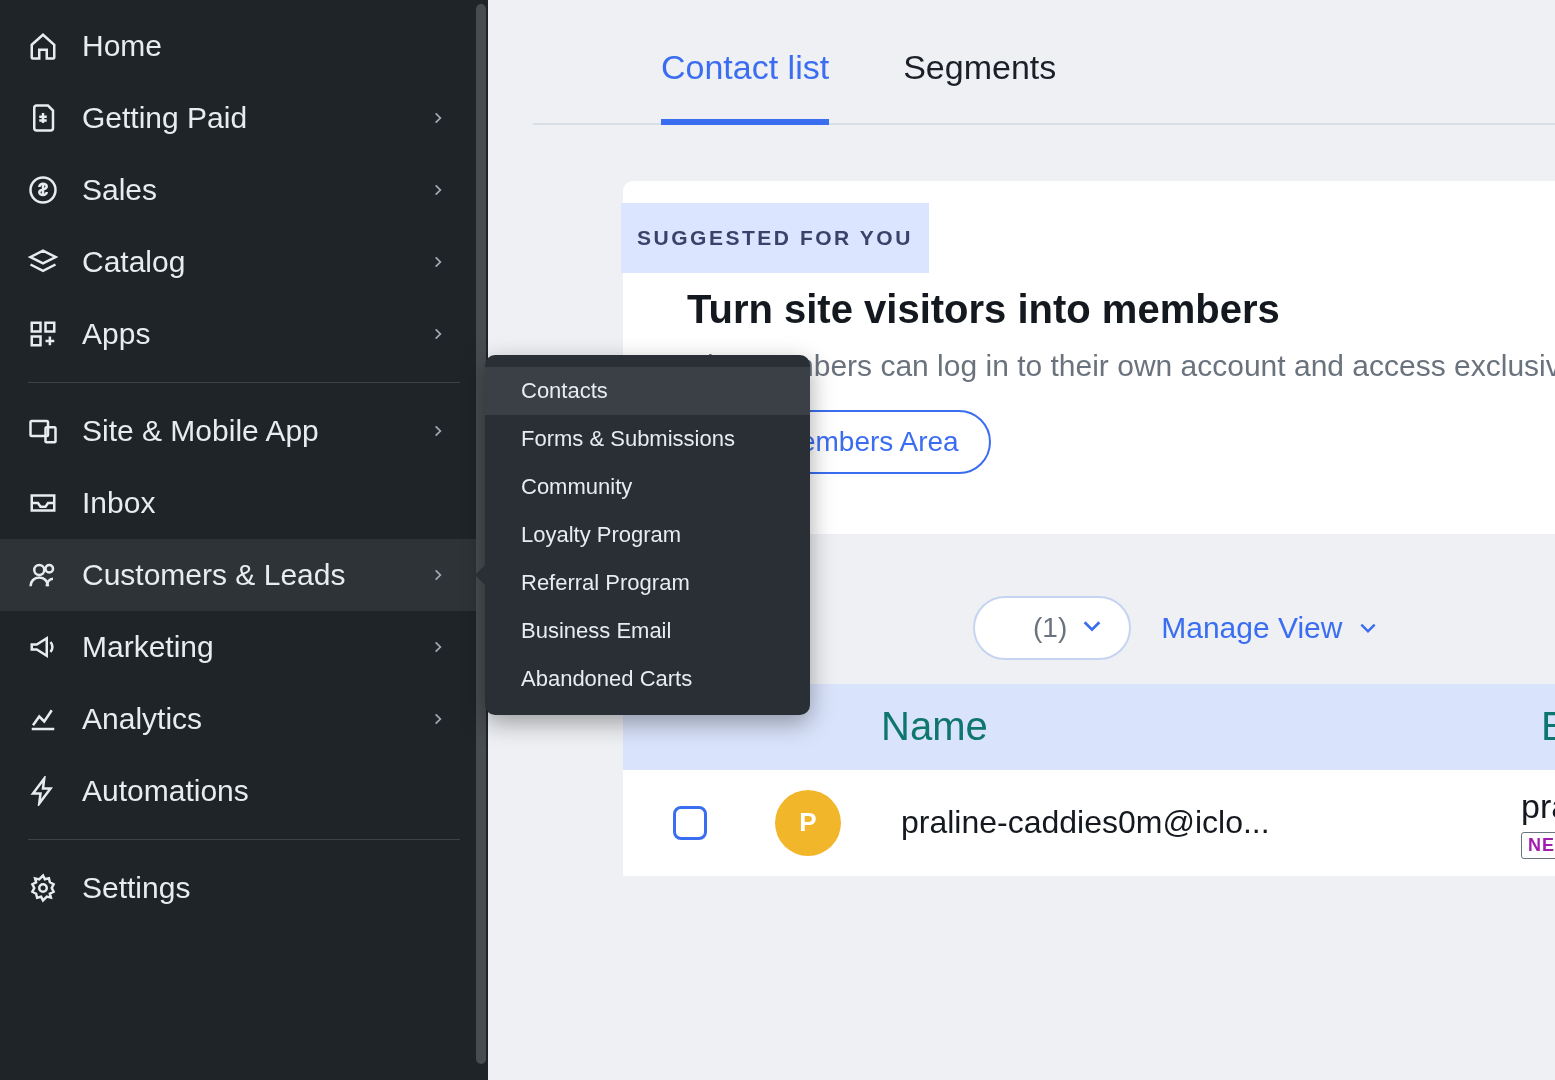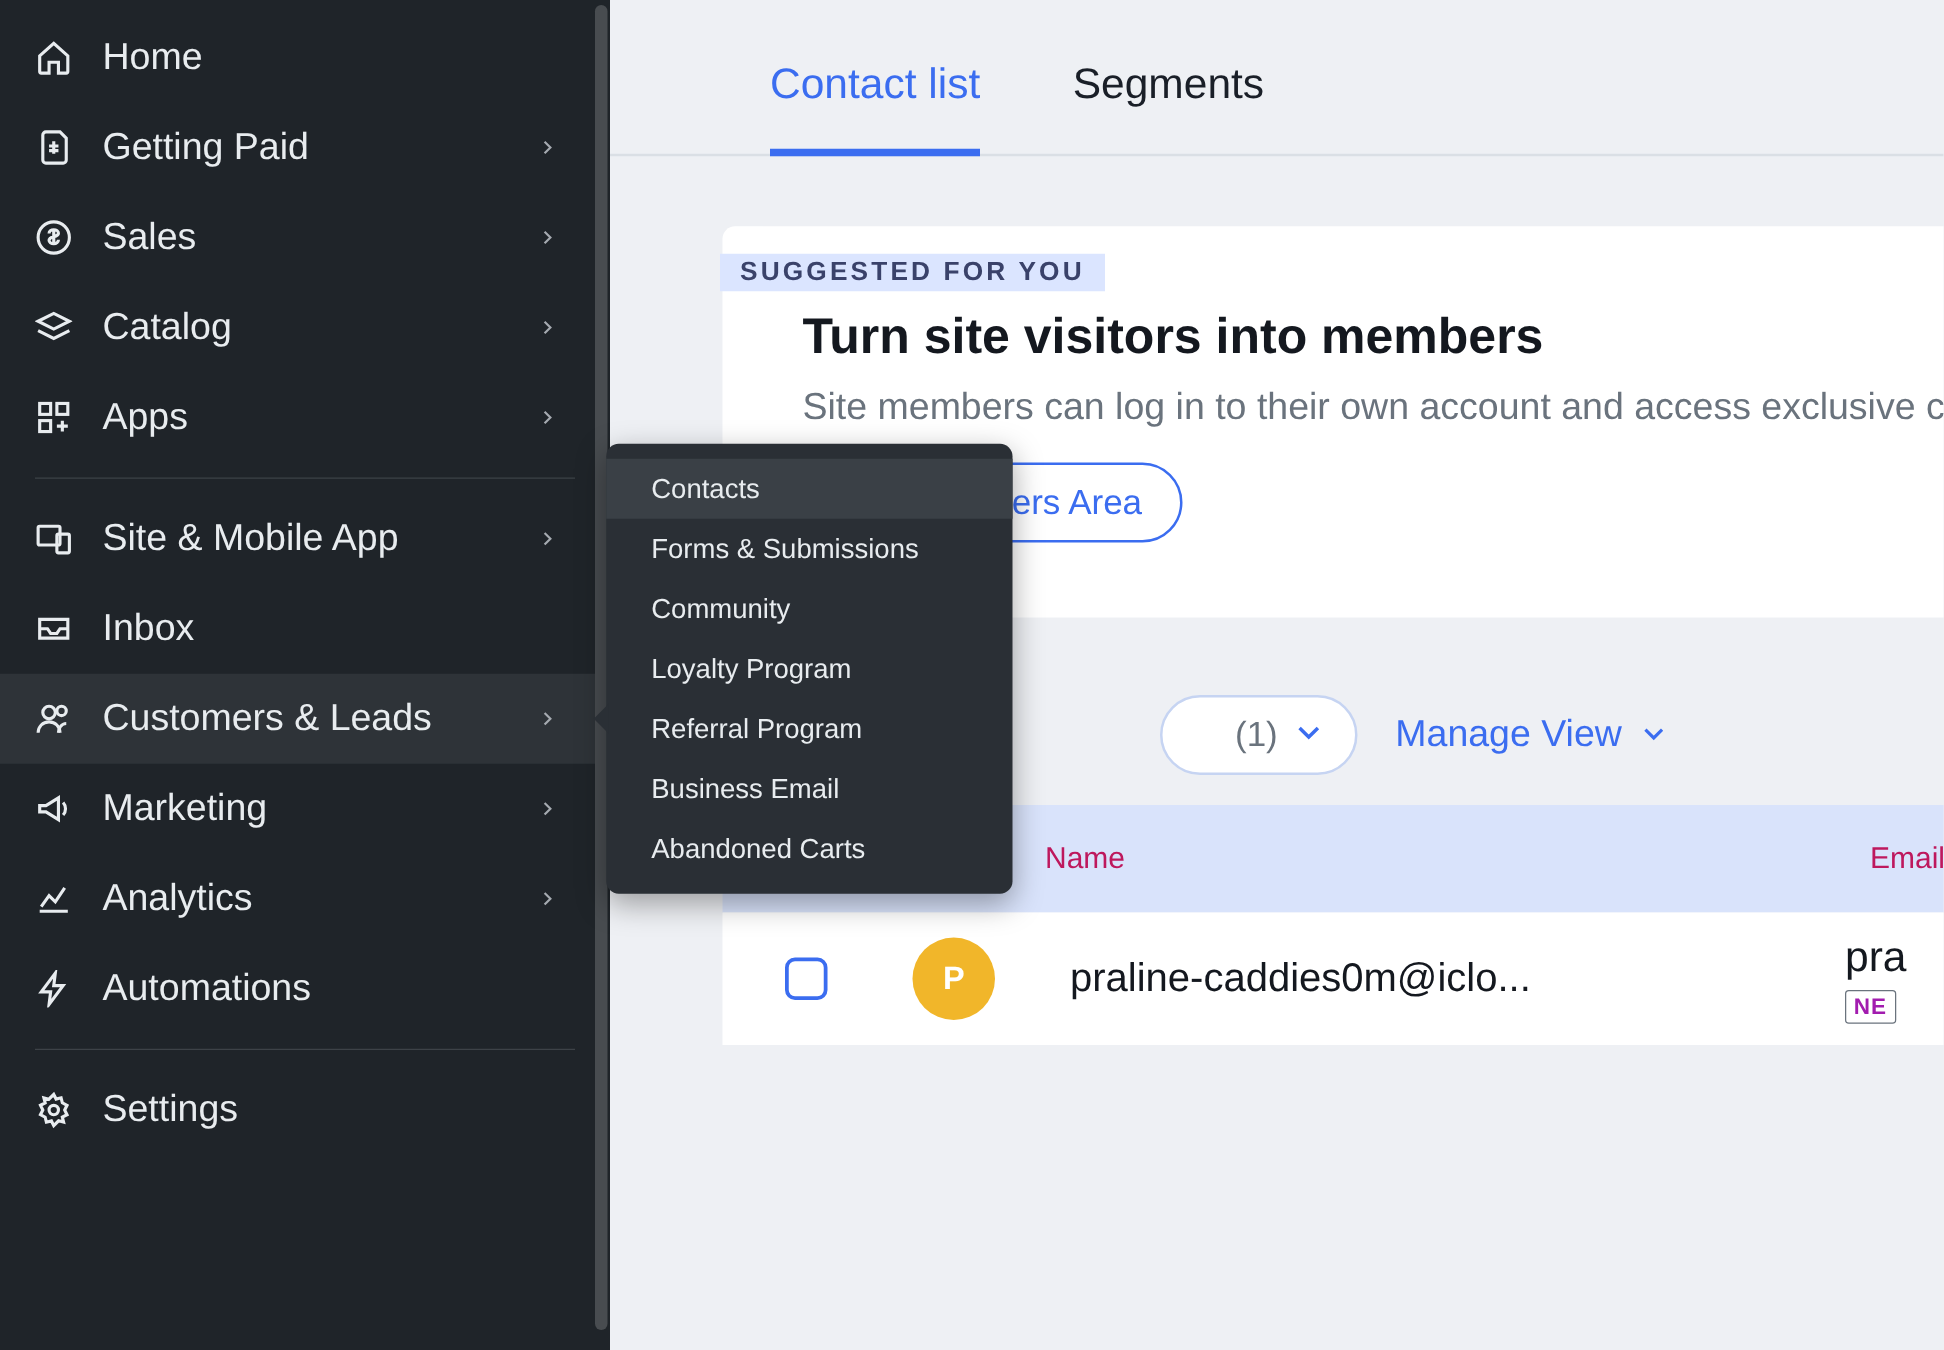--- a/index.html
+++ b/index.html
@@ -1,17 +1,17 @@
 <!DOCTYPE html>
 <html><head>
 <meta charset="utf-8">
 <style>
 * { margin: 0; padding: 0; box-sizing: border-box; }
 html, body { width: 1555px; height: 1080px; overflow: hidden; font-family: -apple-system, BlinkMacSystemFont, "Segoe UI", Helvetica, Arial, sans-serif; background: #eef0f4; }
-.root { display: flex; width: 100%; height: 100%; }
+.root { display: flex; width: 100%; height: 100%; gap: 45px; }
 .sidebar { width: 488px; background: #1f2429; color: #e8ecef; padding: 10px 0 20px 0; position: relative; }
 .sidebar-scrollbar { position: absolute; right: 2px; top: 4px; width: 10px; height: 1060px; background: #484c50; border-radius: 5px; }
 .sidebar .section-divider { height: 1px; background: #3d4247; margin: 12px 28px; }
 .nav-item { display: flex; align-items: center; padding: 0 40px 0 26px; height: 72px; cursor: pointer; }
 .nav-item.active { background: #2e3338; }
 .nav-item .icn { width: 34px; height: 34px; flex: 0 0 34px; margin-right: 22px; display: flex; align-items: center; justify-content: center; }
 .nav-item .icn svg { width: 30px; height: 30px; stroke: #e8ecef; fill: none; stroke-width: 2; }
 .nav-item .label { flex: 1; font-size: 30px; color: #e8ecef; }
 .nav-item .chev { width: 20px; height: 20px; display: flex; align-items: center; justify-content: center; }
 .nav-item .chev svg { width: 14px; height: 14px; stroke: #a5aab0; fill: none; stroke-width: 3; }
@@ -20,36 +20,36 @@
 .submenu::before { content: ""; position: absolute; left: -10px; top: 208px; width: 0; height: 0; border-top: 12px solid transparent; border-bottom: 12px solid transparent; border-right: 12px solid #2a2f35; }
 .submenu .sm-item { padding: 11px 36px; font-size: 22px; color: #e8ecef; cursor: pointer; }
 .submenu .sm-item.active { background: #3a4046; }
 
 .main { flex: 1; padding: 0 0 0 0; position: relative; overflow: hidden; margin-top: 18px; }
 .tabs { display: flex; gap: 74px; padding: 30px 0 0 128px; border-bottom: 2px solid #dadfe5; }
 .tab { font-size: 34px; padding: 0 0 32px 0; cursor: pointer; color: #1a1f28; }
 .tab.active { color: #3b6df0; border-bottom: 6px solid #3b6df0; margin-bottom: -2px; }
 
 .card { background: #fff; margin: 56px 0 0 90px; border-radius: 10px; padding: 22px 0 60px 0; width: 1380px; }
-.badge { display: inline-block; background: #dbe5ff; color: #3a426a; font-size: 21px; font-weight: 600; letter-spacing: .12em; padding: 3px 16px; margin-left: -2px; }
+.badge { display: inline-block; background: #dbe5ff; color: #3a426a; font-size: 21px; font-weight: 600; letter-spacing: .12em; padding: 23px 16px; margin-left: -2px; }
 .card h2 { font-size: 40px; font-weight: 700; color: #14181f; margin: 14px 0 0 64px; }
 .card p { font-size: 30px; color: #6a737d; margin: 12px 0 0 64px; line-height: 1.45; }
 .cta { display: inline-block; margin: 22px 0 0 64px; border: 2px solid #3b6df0; color: #3b6df0; font-size: 28px; padding: 14px 30px; border-radius: 40px; cursor: pointer; background: #fff; }
 
 .toolbar { display: flex; align-items: center; margin: 62px 0 0 90px; gap: 30px; }
 .filter-pill { display: flex; align-items: center; border: 2px solid #c6d4f2; border-radius: 40px; padding: 14px 26px 14px 40px; font-size: 28px; color: #14181f; cursor: pointer; background: #fff; }
 .filter-pill .count { margin-left: 18px; color: #6a737d; }
 .filter-pill .cv { margin-left: 14px; }
 .filter-pill .cv svg { width: 22px; height: 22px; stroke: #3b6df0; fill: none; stroke-width: 3; }
 .manage-view { display: flex; align-items: center; font-size: 30px; color: #3b6df0; cursor: pointer; gap: 16px; }
 .manage-view .cv svg { width: 20px; height: 20px; stroke: #3b6df0; fill: none; stroke-width: 3; }
 
 .table { margin: 24px 0 0 90px; width: 1380px; }
 .thead { display: flex; align-items: center; background: #d9e3fb; height: 86px; padding: 0 50px; gap: 40px; }
-.th { font-size: 24px; color: #be185d; }
+.th { font-size: 40px; color: #0f766e; }
 .th.name { margin-left: 134px; flex: 0 0 620px; }
 .trow { display: flex; align-items: center; height: 106px; padding: 0 50px; gap: 40px; background: #fff; }
 .chk { width: 34px; height: 34px; border: 3px solid #3b6df0; border-radius: 8px; cursor: pointer; }
 .avatar { width: 66px; height: 66px; border-radius: 50%; background: #f1b62a; color: #fff; display: flex; align-items: center; justify-content: center; font-size: 26px; font-weight: 600; margin-left: 28px; }
 .cell-name { font-size: 32px; color: #14181f; margin-left: 20px; flex: 0 0 580px; white-space: nowrap; overflow: hidden; text-overflow: ellipsis; }
 .cell-email-preview { font-size: 34px; color: #14181f; margin-left: 0; }
 .tag-ne { font-size: 18px; font-weight: 700; letter-spacing: .05em; border: 1px solid #6a737d; color: #a21caf; padding: 2px 6px; border-radius: 3px; margin-top: 6px; display: inline-block; }
 </style>
 </head>
 <body>

